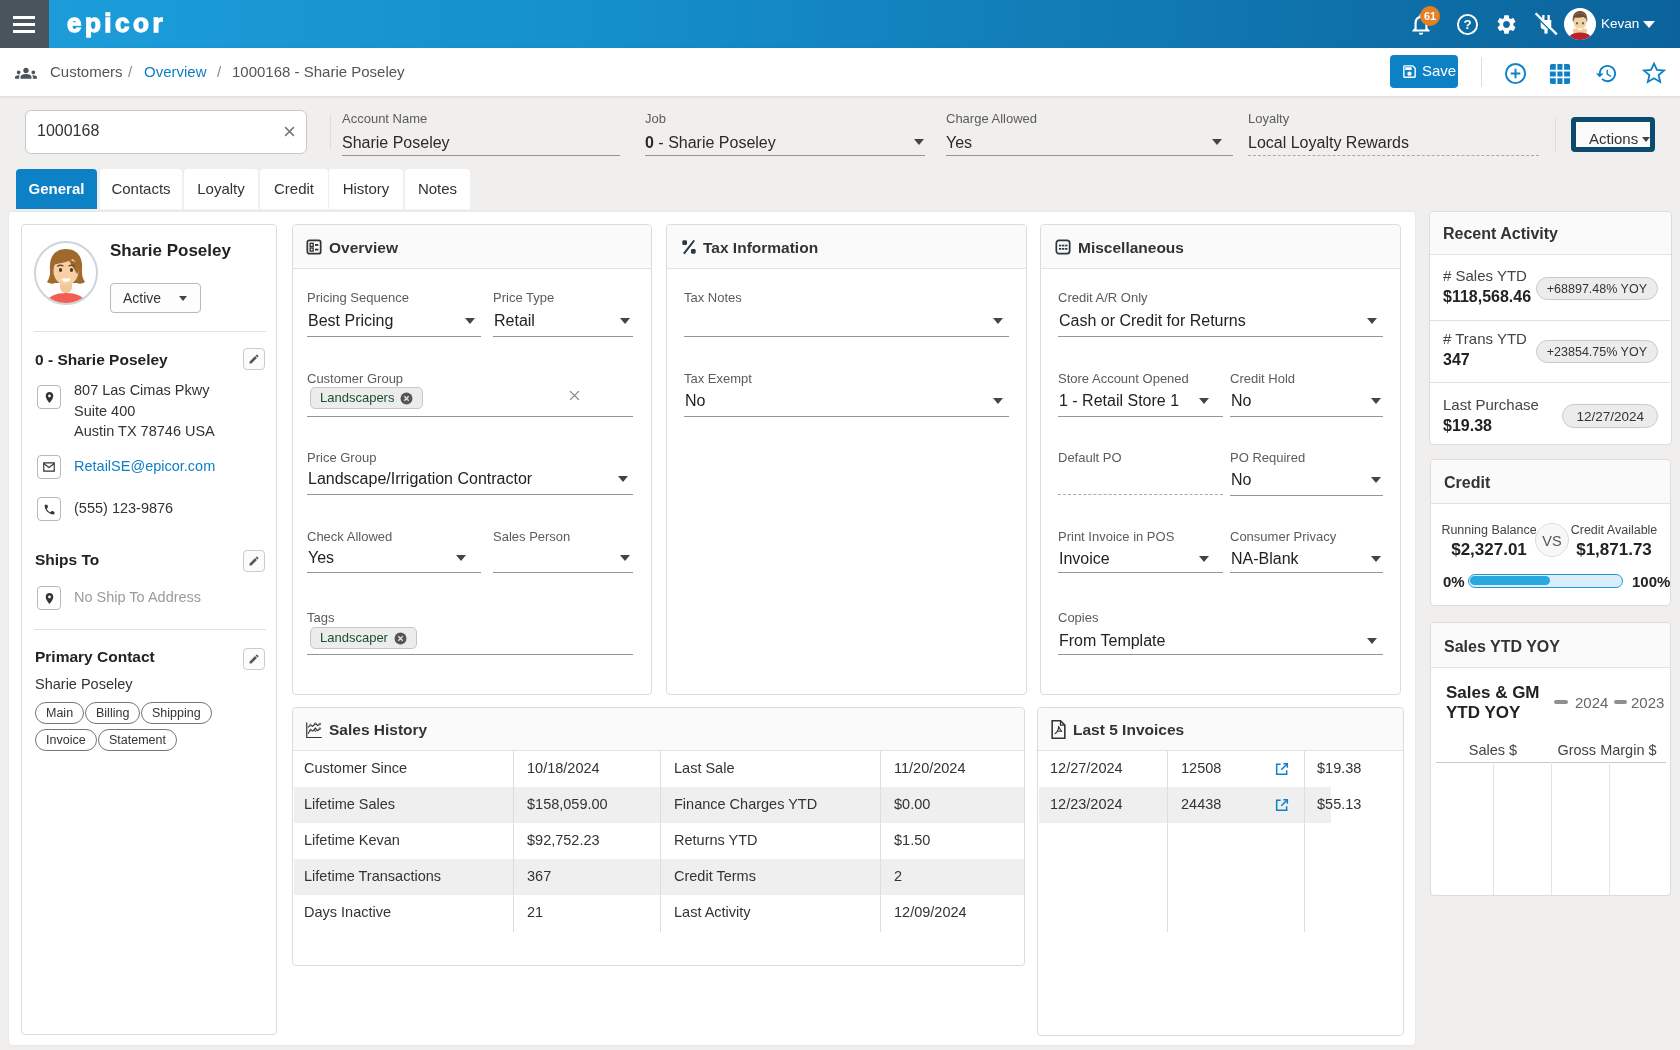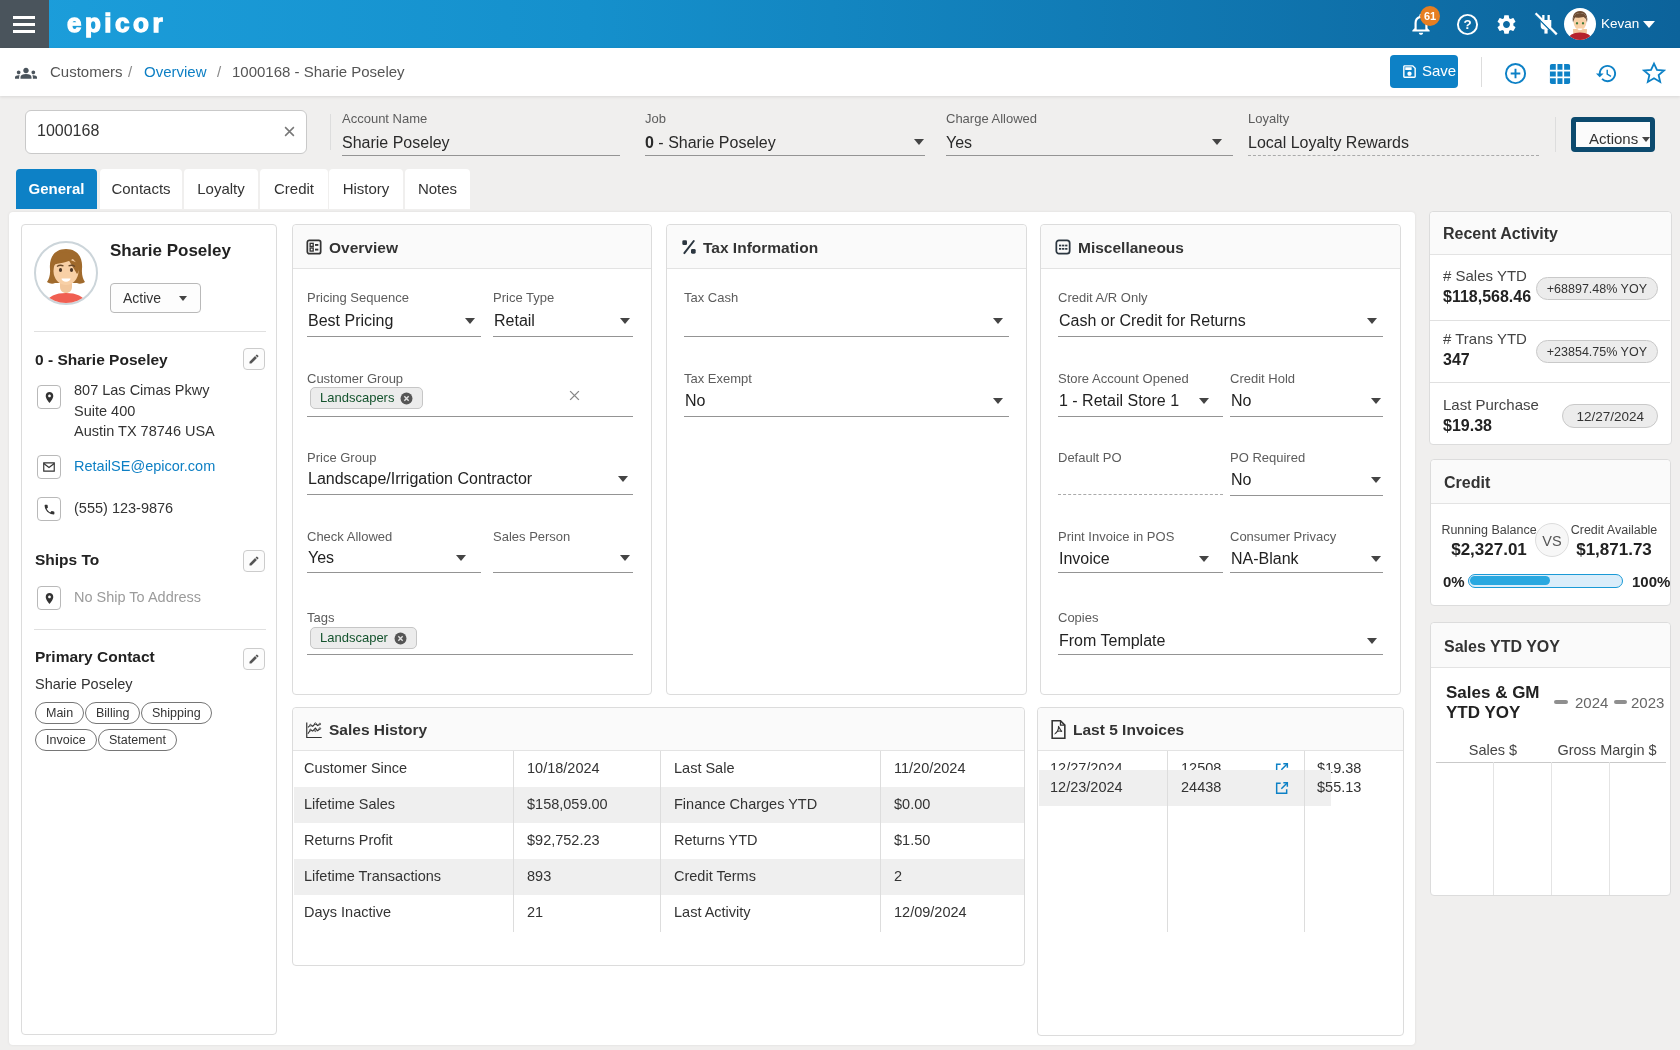--- a/index.html
+++ b/index.html
@@ -279,21 +279,21 @@
   <div class="uline" style="left:14px;top:429px;width:326px"></div>
 </div>
 <div class="card" style="left:666px;top:224px;width:361px;height:471px">
   <div class="chdr"></div>
   <svg class="abs" style="left:14px;top:14px" width="16" height="16" viewBox="0 0 24 24">
       <rect x="2" y="2" width="7" height="7" rx="2" fill="#2b3640"></rect>
       <rect x="15" y="15" width="7" height="7" rx="2" fill="#2b3640"></rect>
       <rect x="10.6" y="-1" width="3" height="26" rx="1.5" fill="#2b3640" transform="rotate(38 12 12)"></rect>
     </svg>
   <div class="ctit" style="left:36px;top:14px">Tax Information</div>
-  <div class="lbl" style="left:17px;top:65px">Tax Cash</div>
+  <div class="lbl" style="left:17px;top:65px">Tax Notes</div>
   <div class="caret" style="left:326px;top:93px"></div>
   <div class="uline" style="left:17px;top:111px;width:325px"></div>
   <div class="lbl" style="left:17px;top:146px">Tax Exempt</div>
   <div class="val" style="left:18px;top:167px">No</div>
   <div class="caret" style="left:326px;top:173px"></div>
   <div class="uline" style="left:17px;top:191px;width:325px"></div>
 </div>
 <div class="card" style="left:1040px;top:224px;width:361px;height:471px">
   <div class="chdr"></div>
   <svg class="abs" style="left:14px;top:14px" width="16" height="16" viewBox="0 0 24 24">
@@ -357,28 +357,28 @@
       <div class="tcell" style="left:380px">Last Sale</div>
       <div class="tcell" style="left:600px">11/20/2024</div>
     </div>
   <div class="trow g" style="top:79px;width:730px">
       <div class="tcell" style="left:10px">Lifetime Sales</div>
       <div class="tcell" style="left:233px">$158,059.00</div>
       <div class="tcell" style="left:380px">Finance Charges YTD</div>
       <div class="tcell" style="left:600px">$0.00</div>
     </div>
   <div class="trow" style="top:115px;width:730px">
-      <div class="tcell" style="left:10px">Returns Profit</div>
+      <div class="tcell" style="left:10px">Lifetime Kevan</div>
       <div class="tcell" style="left:233px">$92,752.23</div>
       <div class="tcell" style="left:380px">Returns YTD</div>
       <div class="tcell" style="left:600px">$1.50</div>
     </div>
   <div class="trow g" style="top:151px;width:730px">
       <div class="tcell" style="left:10px">Lifetime Transactions</div>
-      <div class="tcell" style="left:233px">893</div>
+      <div class="tcell" style="left:233px">367</div>
       <div class="tcell" style="left:380px">Credit Terms</div>
       <div class="tcell" style="left:600px">2</div>
     </div>
   <div class="trow" style="top:187px;width:730px">
       <div class="tcell" style="left:10px">Days Inactive</div>
       <div class="tcell" style="left:233px">21</div>
       <div class="tcell" style="left:380px">Last Activity</div>
       <div class="tcell" style="left:600px">12/09/2024</div>
     </div>
   <div class="vline" style="left:220px;top:43px;height:181px"></div>
@@ -396,21 +396,21 @@
   <div class="trow" style="top:43px;width:364px">
       <div class="tcell" style="left:11px">12/27/2024</div>
       <div class="tcell" style="left:142px">12508</div>
       <svg class="abs" style="left:235px;top:10px" width="16" height="16" viewBox="0 0 24 24">
         <path fill="none" stroke="#0d81c6" stroke-width="2.2" d="M10 5H4v15h15v-6"></path>
         <path fill="none" stroke="#0d81c6" stroke-width="2.2" d="M14 4h6v6"></path>
         <path stroke="#0d81c6" stroke-width="2.2" d="M20 4L11 13"></path>
       </svg>
       <div class="tcell" style="left:278px">$19.38</div>
     </div>
-  <div class="trow g" style="top:62px;width:292px">
+  <div class="trow g" style="top:79px;width:292px">
       <div class="tcell" style="left:11px">12/23/2024</div>
       <div class="tcell" style="left:142px">24438</div>
       <svg class="abs" style="left:235px;top:10px" width="16" height="16" viewBox="0 0 24 24">
         <path fill="none" stroke="#0d81c6" stroke-width="2.2" d="M10 5H4v15h15v-6"></path>
         <path fill="none" stroke="#0d81c6" stroke-width="2.2" d="M14 4h6v6"></path>
         <path stroke="#0d81c6" stroke-width="2.2" d="M20 4L11 13"></path>
       </svg>
       <div class="tcell" style="left:278px">$55.13</div>
     </div>
   <div class="vline" style="left:129px;top:43px;height:181px"></div>

